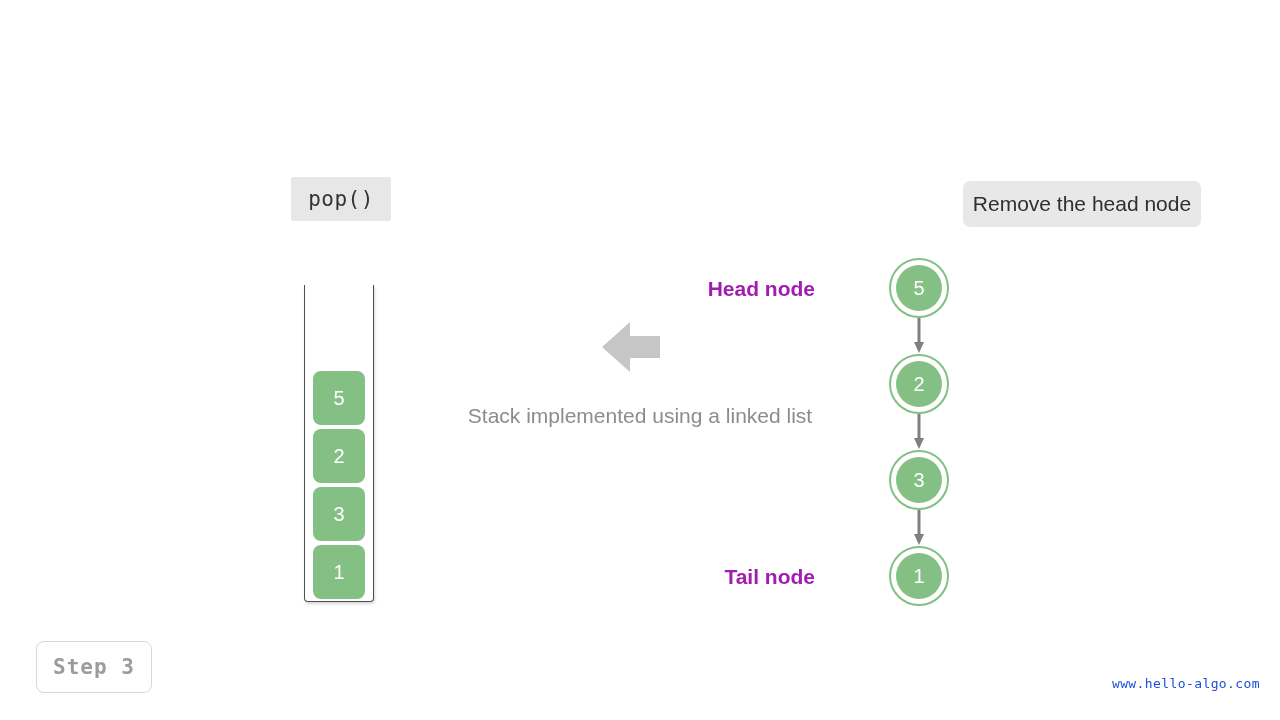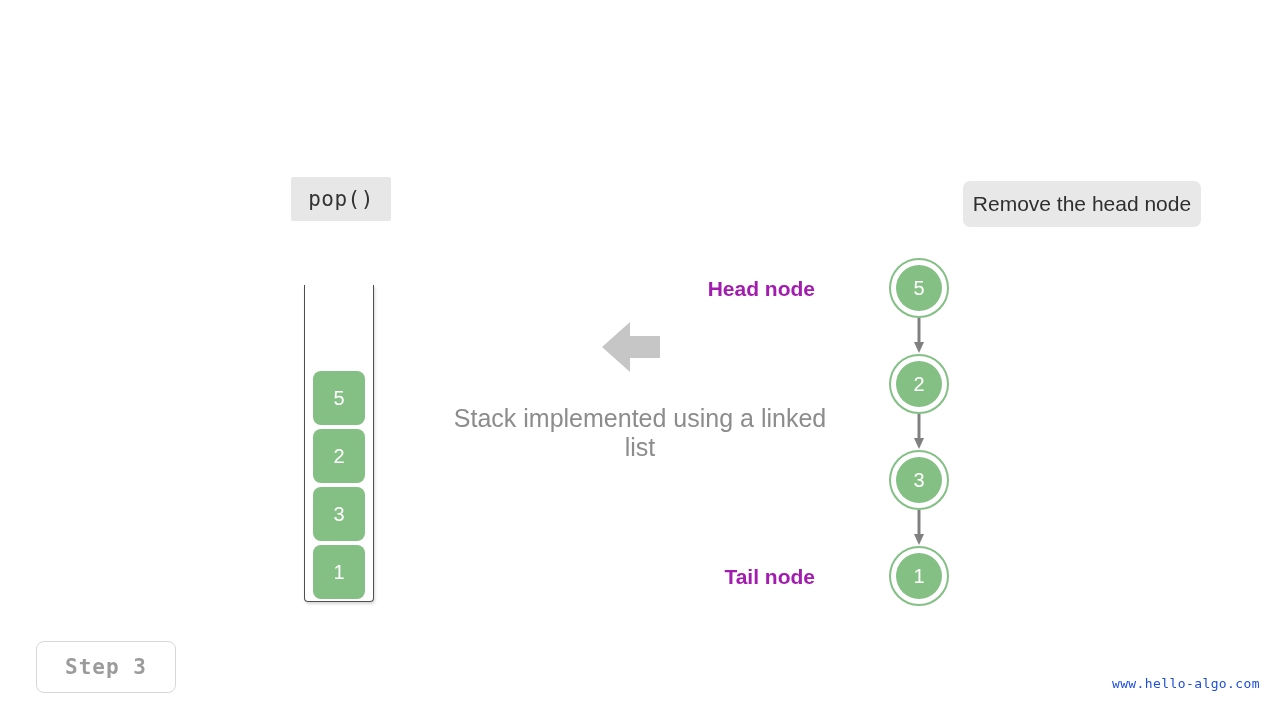--- a/index.html
+++ b/index.html
@@ -104,21 +104,21 @@
     height: 52px;
   }
 
   
   .caption {
     position: absolute;
     left: 440px;
     top: 404px;
     width: 400px;
     text-align: center;
-    font-size: 25px;
+    font-size: 21px;
     color: #8c8c8c;
   }
 
   
   .linked-list {
     position: absolute;
     left: 889px;
     top: 258px;
     width: 62px;
     height: 350px;
@@ -164,21 +164,21 @@
     white-space: nowrap;
   }
   .label-head { left: 640px; top: 277px; width: 175px; }
   .label-tail { left: 640px; top: 565px; width: 175px; }
 
   
   .step-badge {
     position: absolute;
     left: 36px;
     top: 641px;
-    width: 140px;
+    width: 116px;
     height: 52px;
     box-sizing: border-box;
     background: #ffffff;
     border: 1.3px solid #d8d8d8;
     border-radius: 8px;
     display: flex;
     align-items: center;
     justify-content: center;
     font-family: "DejaVu Sans Mono", monospace;
     font-size: 21px;

